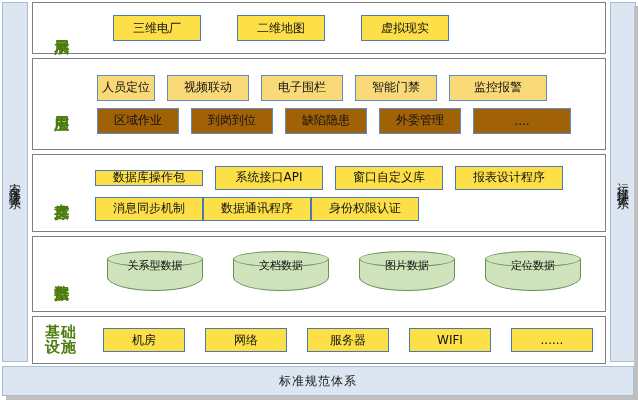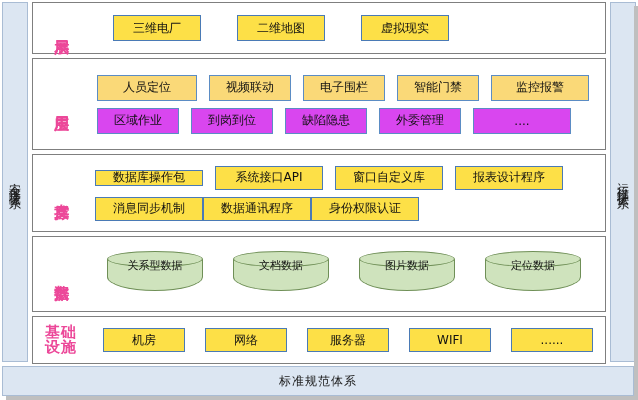--- a/index.html
+++ b/index.html
@@ -93,21 +93,21 @@
   }
 
   .layer-label {
     width: 56px;
     flex: 0 0 56px;
     display: flex;
     align-items: center;
     justify-content: center;
     font-size: 15px;
     font-weight: bold;
-    color: #ec4899;
+    color: #4d7c0f;
     line-height: 1.02;
   }
   .layer-label .stack {
     writing-mode: vertical-rl;
     text-orientation: upright;
     letter-spacing: 1px;
     white-space: nowrap;
   }
   .layer-label .grid2 {
     text-align: center;
@@ -145,21 +145,21 @@
     border: 1px solid #4a7ab5;
   }
   .node.amber {
     background: #fbd островаd4;
   }
   .node.amber {
     background: #fad978;
     border: 1px solid #5b8cc4;
   }
   .node.green {
-    background: #d946ef;
+    background: #a16207;
     border: 1px solid #5b8cc4;
   }
 
   
   .cyl {
     position: relative;
     width: 96px;
     height: 46px;
   }
   .cyl .body {
@@ -220,21 +220,21 @@
             <div class="node blue" style="width: 88px; height: 26px;">虚拟现实</div>
           </div>
         </div>
       </div>
       <div class="layer" style="top: 58px; height: 92px;">
         <div class="layer-label">
           <span class="stack">应用层</span>
         </div>
         <div class="layer-body">
           <div class="row" style="gap: 12px; padding-left: 8px;">
-            <div class="node amber" style="width: 100px; height: 26px;">人员定位</div>
+            <div class="node amber" style="width: 58px; height: 26px;">人员定位</div>
             <div class="node amber" style="width: 82px; height: 26px;">视频联动</div>
             <div class="node amber" style="width: 82px; height: 26px;">电子围栏</div>
             <div class="node amber" style="width: 82px; height: 26px;">智能门禁</div>
             <div class="node amber" style="width: 98px; height: 26px;">监控报警</div>
           </div>
           <div class="row" style="gap: 12px; padding-left: 8px;">
             <div class="node green" style="width: 82px; height: 26px;">区域作业</div>
             <div class="node green" style="width: 82px; height: 26px;">到岗到位</div>
             <div class="node green" style="width: 82px; height: 26px;">缺陷隐患</div>
             <div class="node green" style="width: 82px; height: 26px;">外委管理</div>

